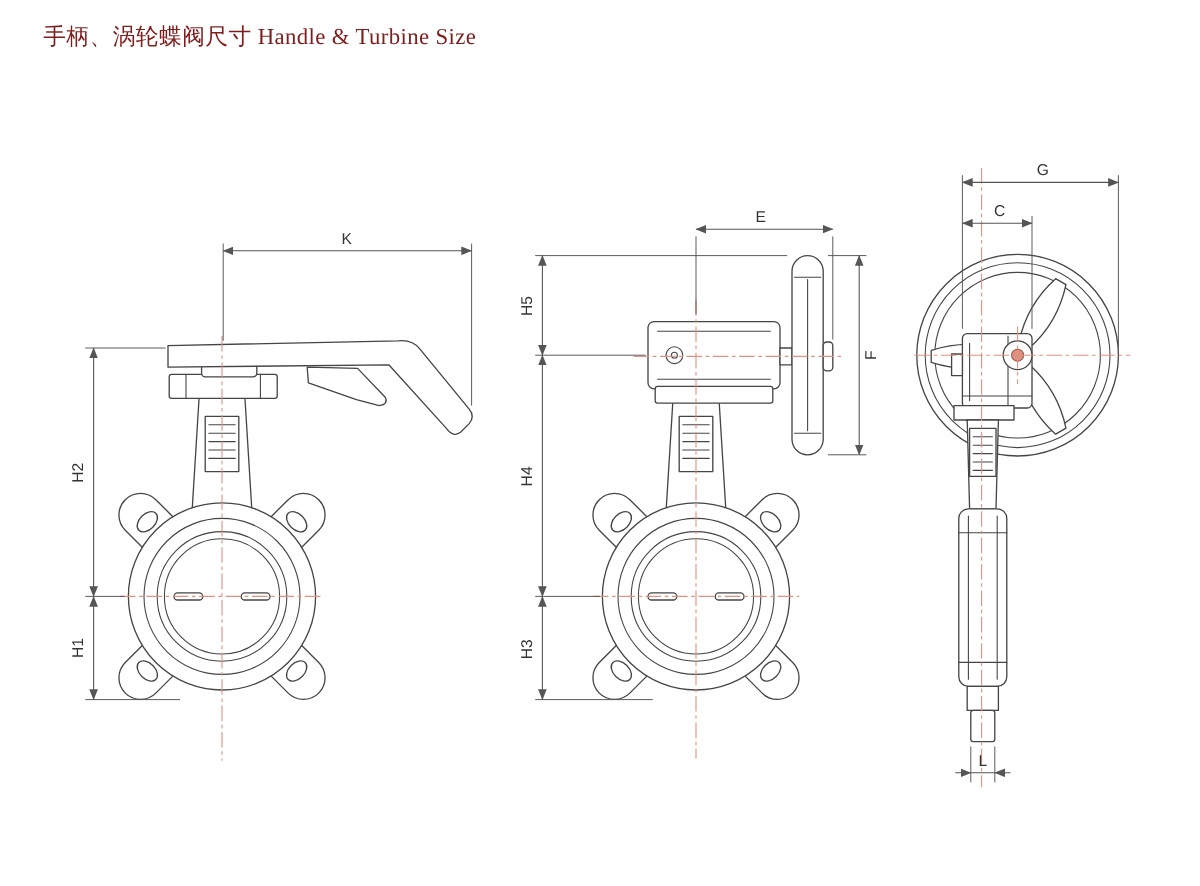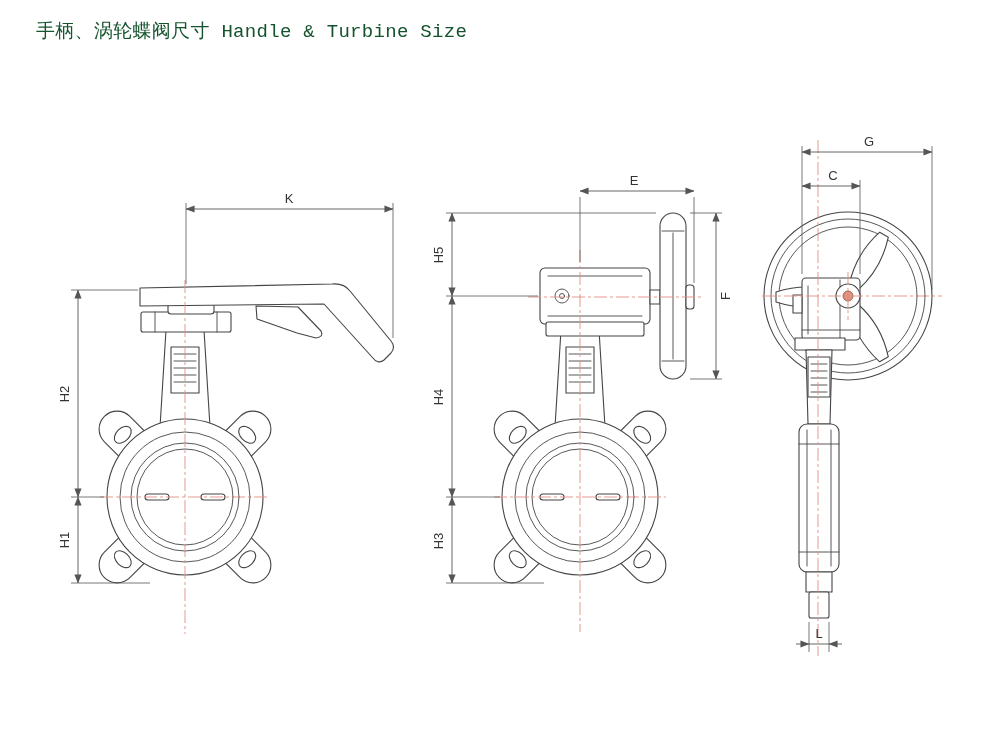--- a/index.html
+++ b/index.html
@@ -1,22 +1,22 @@
 <!DOCTYPE html>
 <html><head>
 <meta charset="utf-8">
 <style>
   html,body{margin:0;padding:0;background:#fff;}
   .canvas{
     position:relative;width:1000px;height:738px;background:#fff;
     font-family:"Liberation Sans",sans-serif;overflow:hidden;
   }
   .title{
-    position:absolute;left:36px;top:18px;font-size:19px;color:#14532d;
-    letter-spacing:.3px;font-family:Liberation Mono, monospace;
+    position:absolute;left:36px;top:18px;font-size:19px;color:#7f1d1d;
+    letter-spacing:.3px;font-family:Liberation Serif, serif;
   }
   svg{position:absolute;left:0;top:0;}
   .outline{fill:#ffffff;stroke:#454545;stroke-width:1.1;stroke-linejoin:round;stroke-linecap:round;}
   .thin{fill:none;stroke:#454545;stroke-width:0.9;stroke-linecap:round;}
   .dim{fill:none;stroke:#555555;stroke-width:0.9;}
   .ext{fill:none;stroke:#555555;stroke-width:0.8;}
   .cl{fill:none;stroke:#e2907f;stroke-width:0.9;stroke-dasharray:13 3 3 3;}
   .dimtext{font:13px "Liberation Sans",sans-serif;fill:#333;}
 </style>
 </head>

